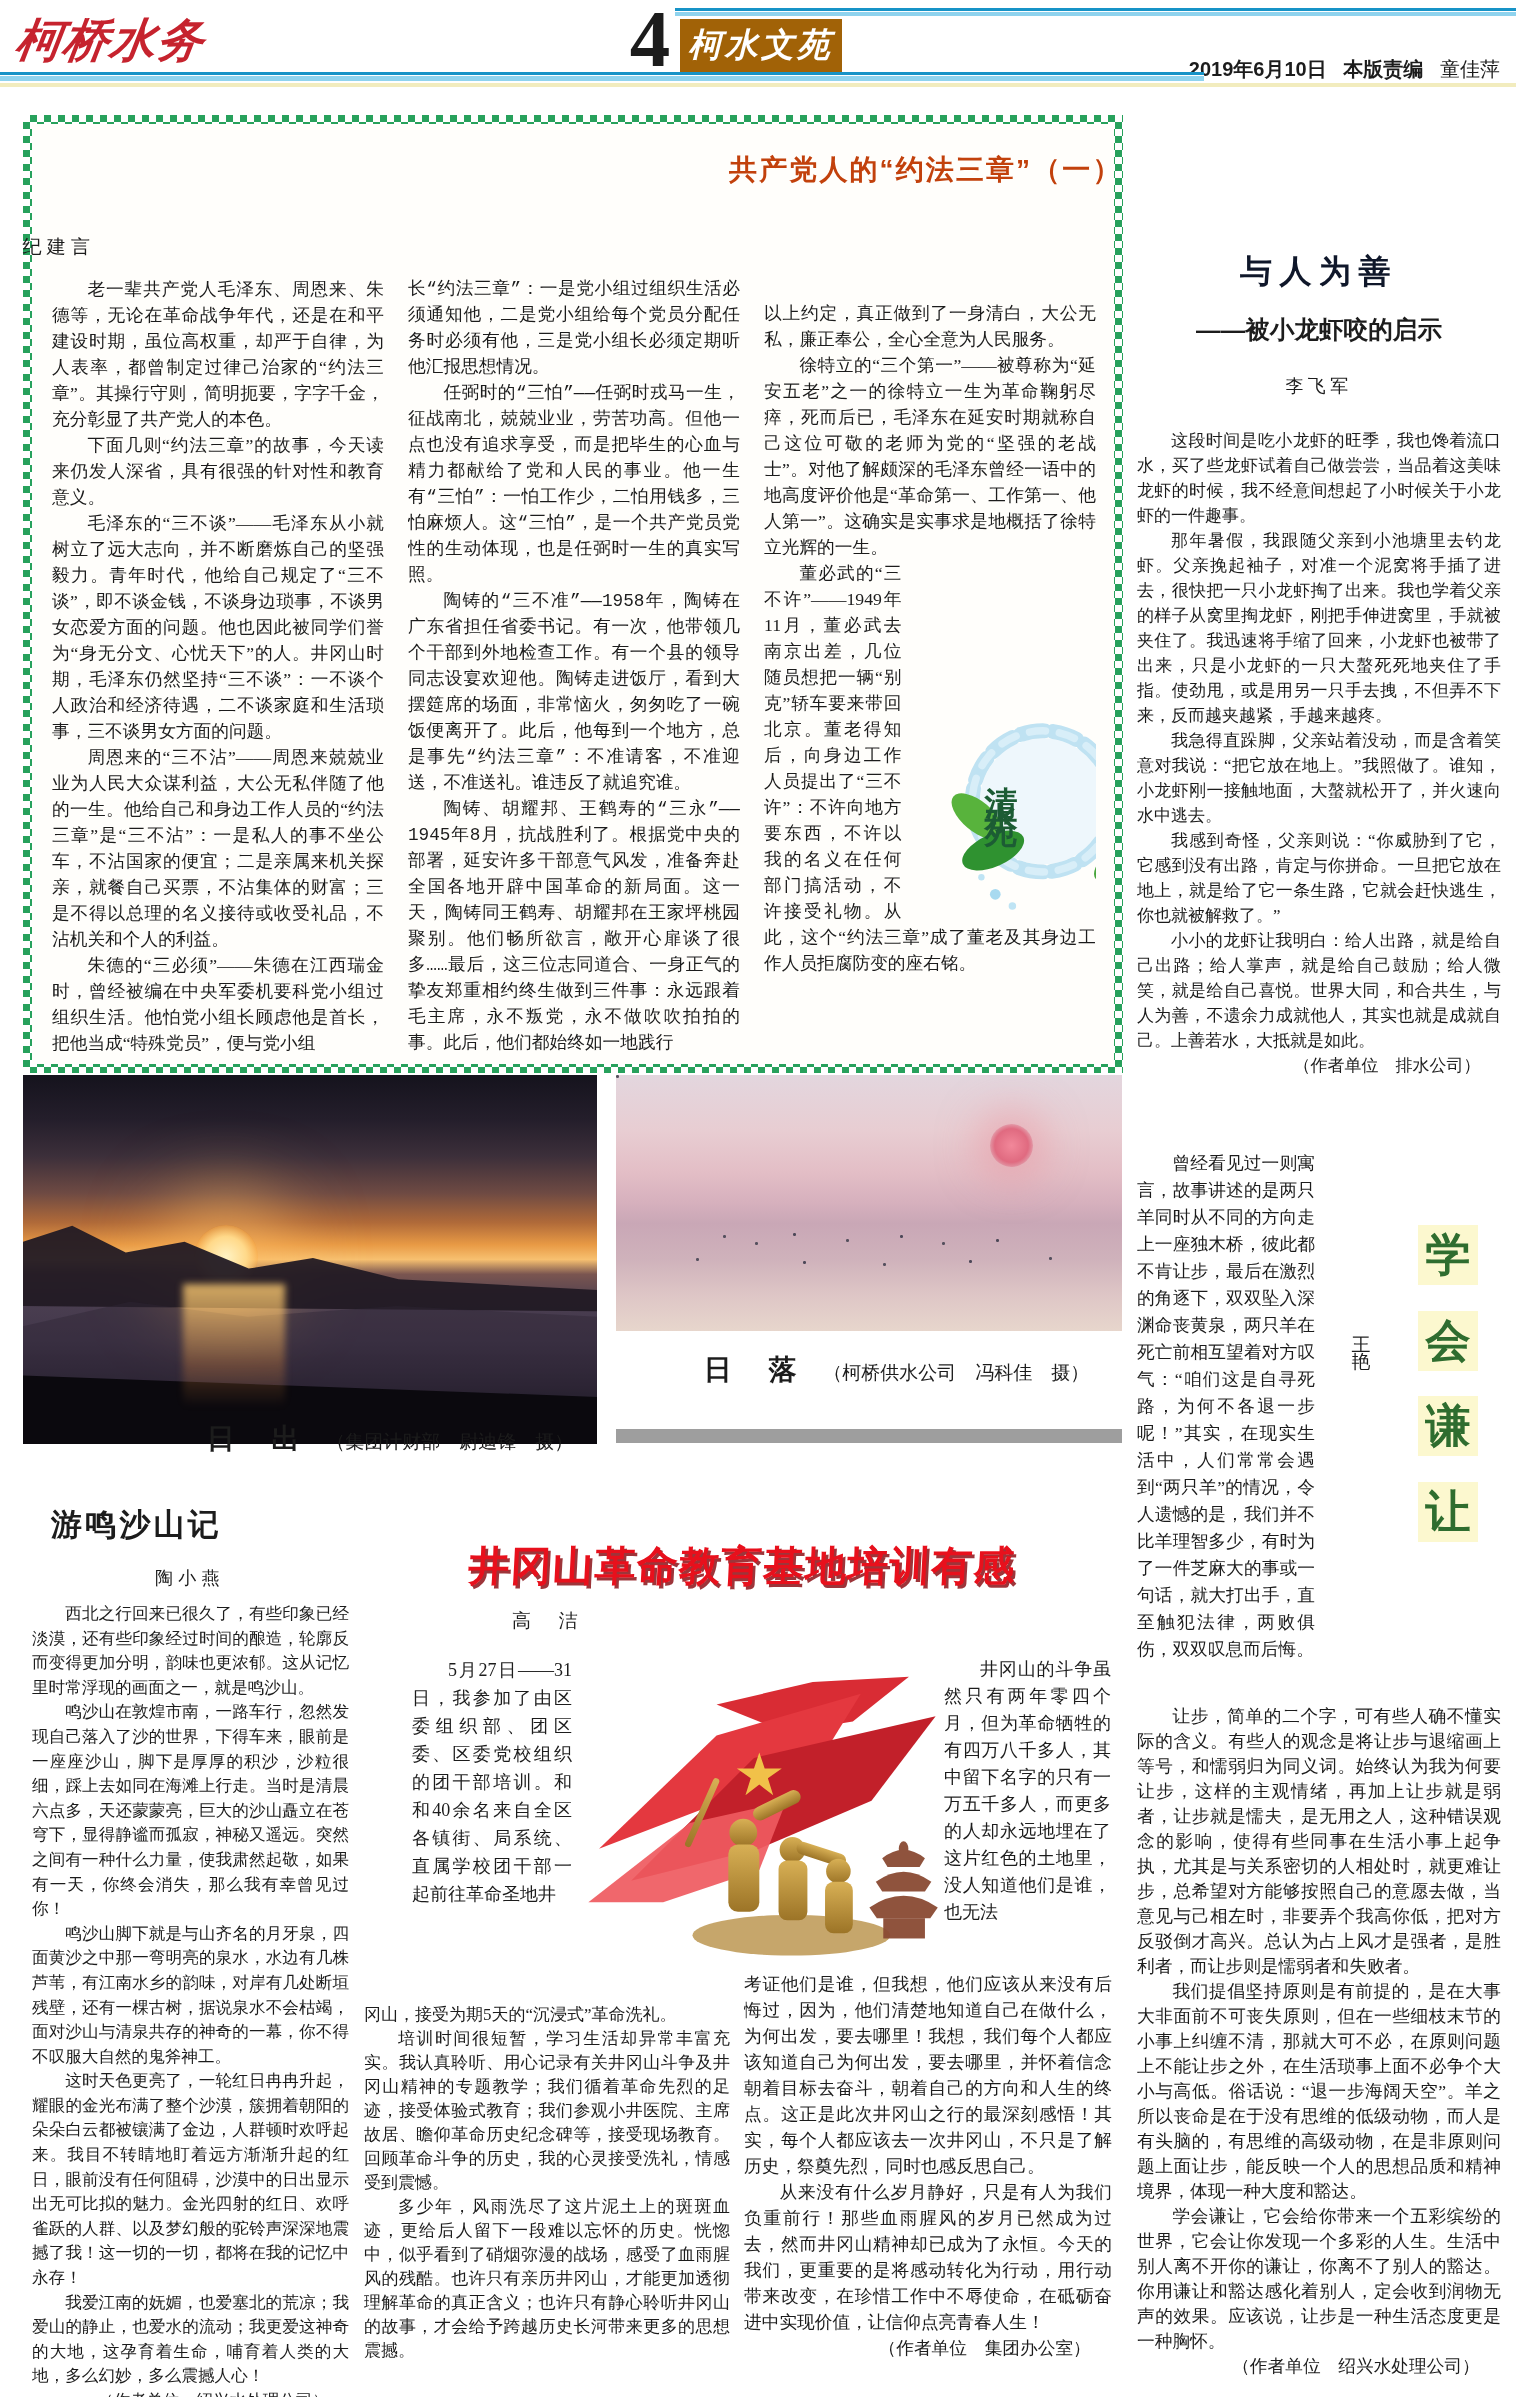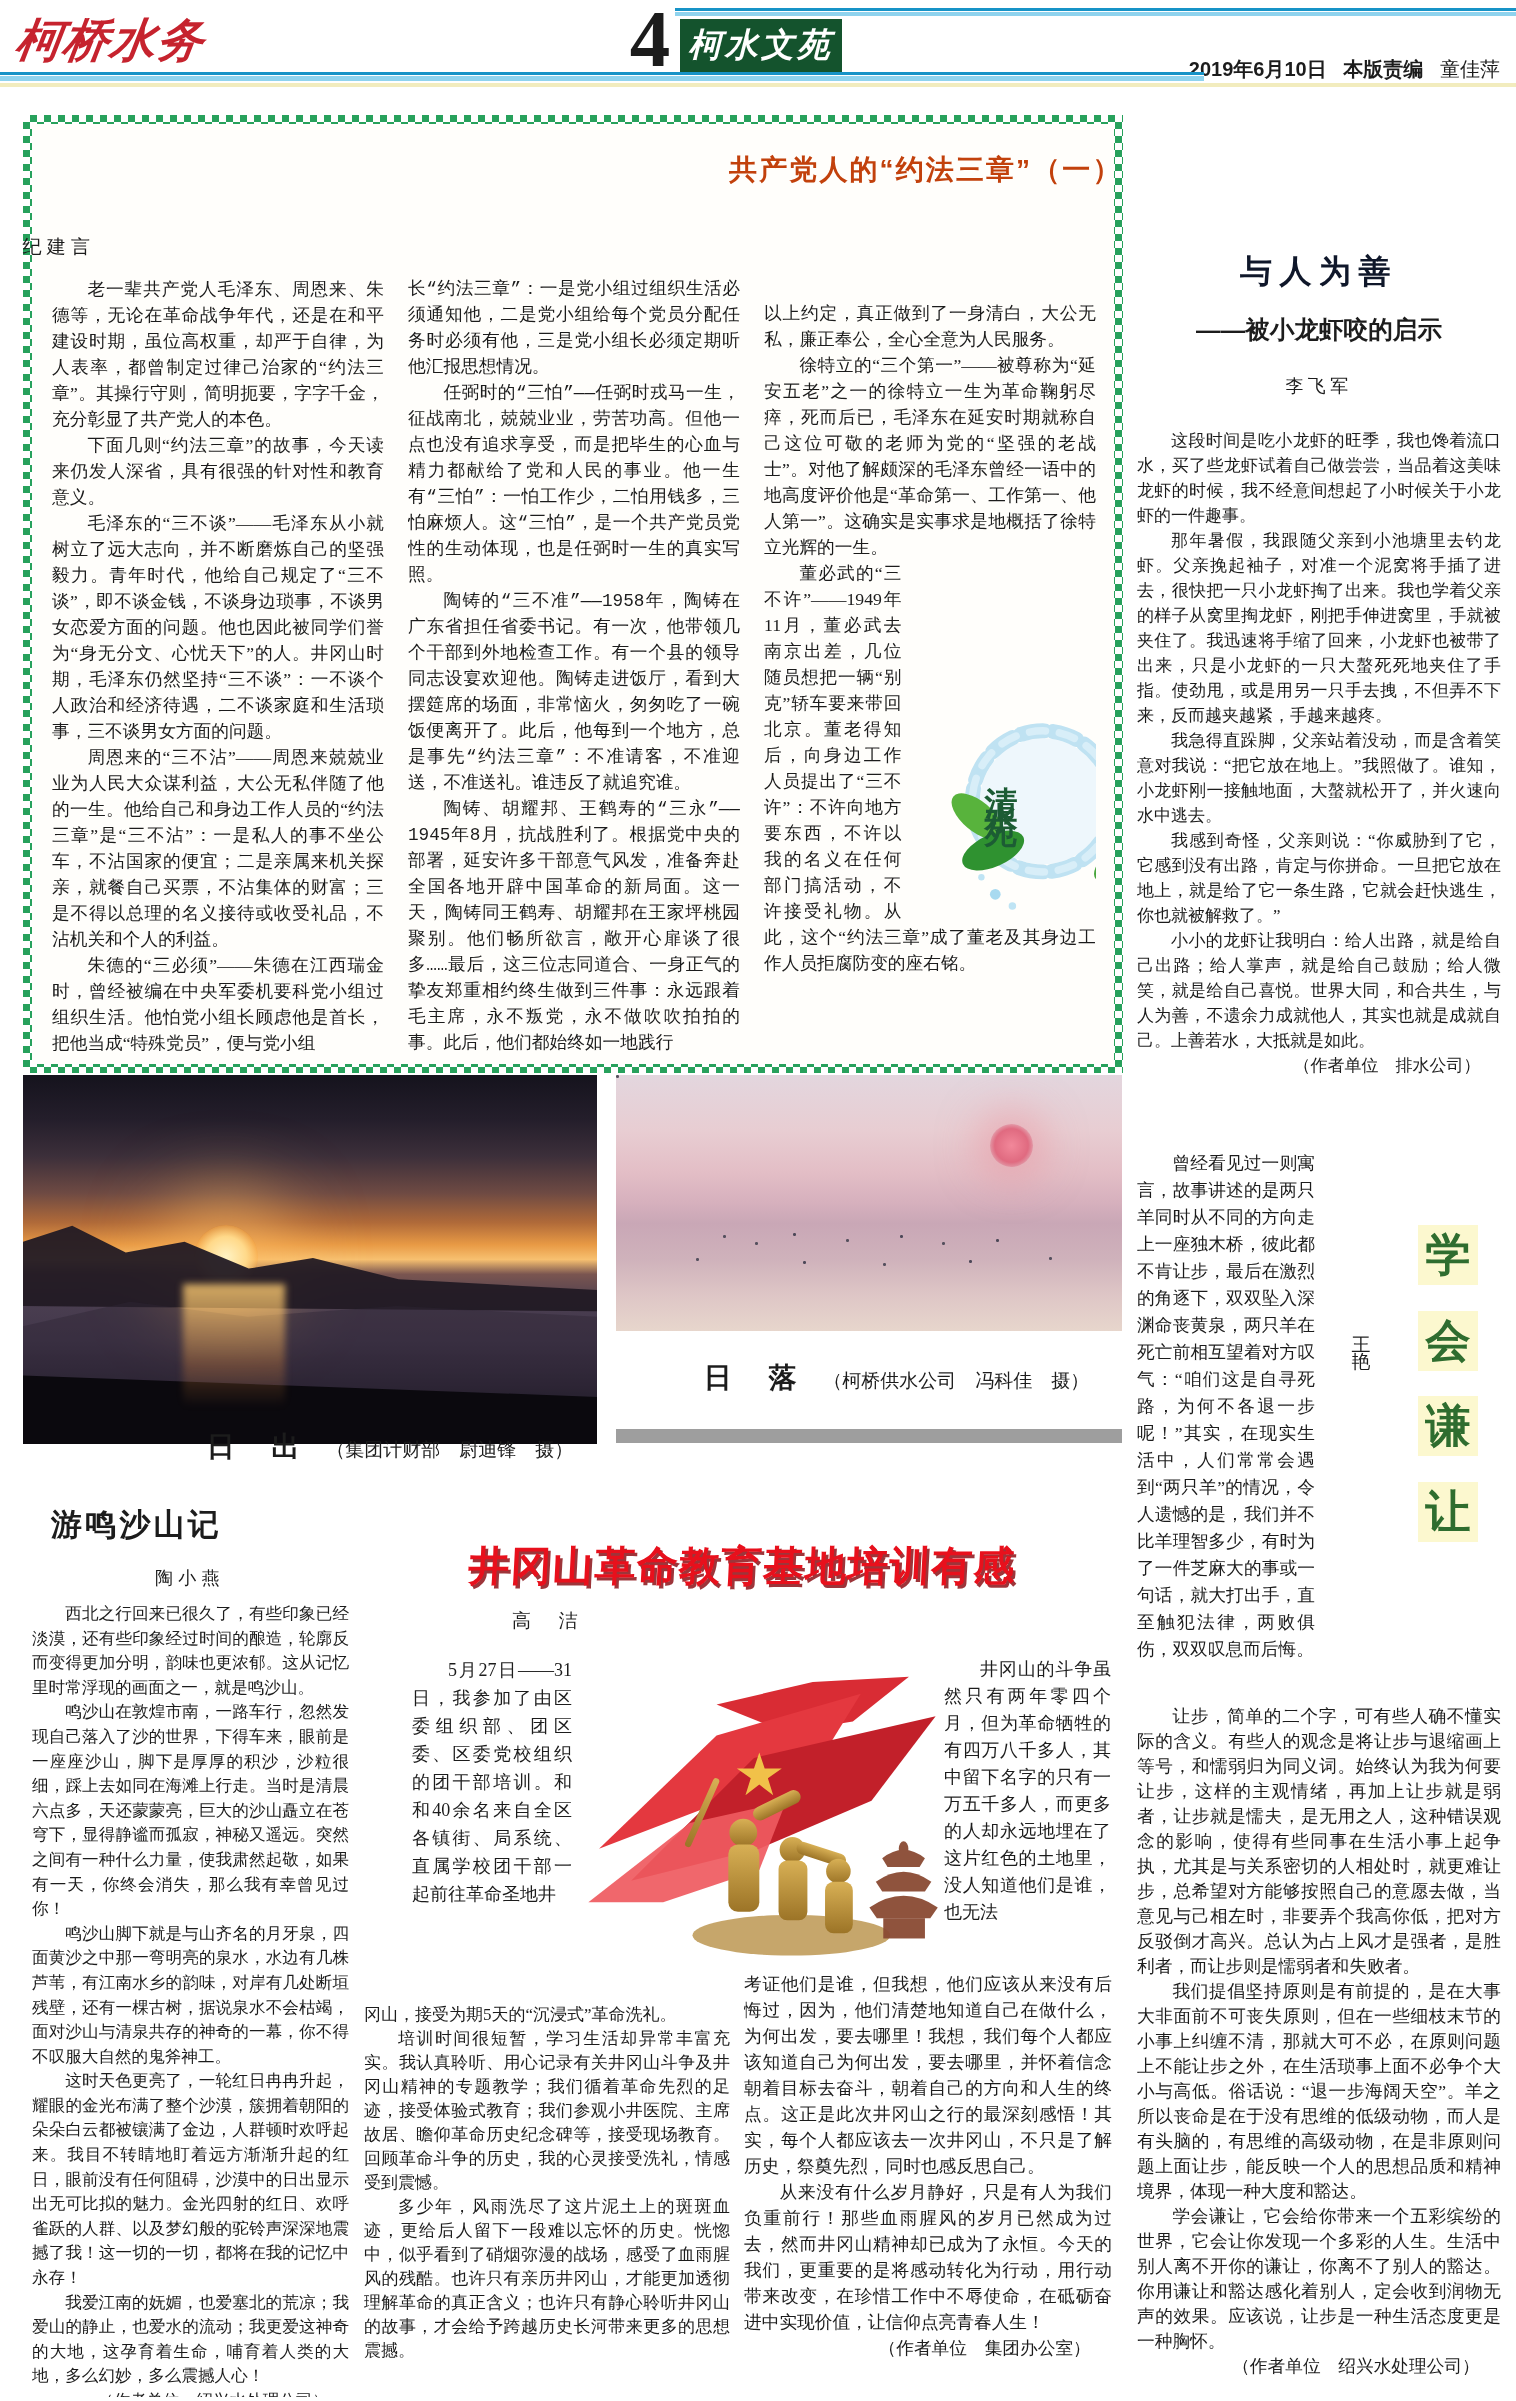--- a/index.html
+++ b/index.html
@@ -11,21 +11,21 @@
   
   .masthead { left:16px; top:9.6px; width:225px; height:62px;
     font-size:46px; font-weight:bold; font-style:italic; color:#c6232e;
     transform:skewX(-8deg); letter-spacing:1.1px; white-space:nowrap; }
   .line-blue { background:linear-gradient(180deg,#1793c7 0 38%, #ffffff 38% 48%, #8fd3ee 48% 100%); }
   .line-top { left:675px; top:7.5px; width:841px; height:8.6px; }
   .line-left { left:0px; top:72px; width:1204px; height:8.6px; }
   .line-yellow { left:0px; top:83px; width:1517px; height:4.3px; background:#f2ecbe; }
   .page-num { left:622px; top:0px; width:56px; height:78px; font-size:81px; line-height:78px;
     font-weight:bold; text-align:center; font-family:"Liberation Serif",serif; }
-  .section-badge { left:680px; top:19px; width:162px; height:53px; background:#14532d; }
+  .section-badge { left:680px; top:19px; width:162px; height:53px; background:#a16207; }
   .section-badge span { display:block; width:100%; height:100%; color:#ffffff; font-weight:bold;
     font-style:italic; font-size:33px; line-height:53px; text-align:center; letter-spacing:3.2px; }
   .edition { left:1016px; top:56px; width:484px; height:29px; text-align:right;
     font-size:20px; font-weight:bold; font-family:"Liberation Sans",sans-serif; }
   .edition .kai { font-weight:normal; font-family:"Liberation Serif",serif; }
 
   
   .green-frame { left:22.5px; top:115px; width:1100px; height:958px;
     background:repeating-conic-gradient(#27a15c 0% 25%, #ffffff 0% 50%);
     background-size:14px 14px; }
@@ -57,21 +57,21 @@
   .photo-sunset { left:616px; top:1075px; width:506px; height:256px; overflow:hidden;
     background:linear-gradient(180deg,#e3d6de 0%,#e8cdd2 22%,#e3bec6 38%,#d6b0bd 50%,
       #c9a7b6 58%,#cfb2bb 72%,#dec6c6 86%,#e7d6cc 100%); }
   .sunset-sun { position:absolute; left:374px; top:49px; width:43px; height:43px; border-radius:50%;
     background:radial-gradient(circle,#f2889a 0%,#e06a80 55%,rgba(220,110,130,.25) 80%,rgba(220,110,130,0) 100%);
     box-shadow:0 0 37px 15px rgba(235,150,160,.5); }
   .birds { position:absolute; left:0; top:0; width:2.7px; height:2.7px; border-radius:50%; background:#55505e;
     box-shadow:107px 160px #55505e,139px 167px #55505e,177px 158px #4d4858,230px 164px #55505e,
       284px 160px #4d4858,326px 167px #55505e,380px 164px #4d4858,80px 183px #55505e,
       187px 186px #4d4858,267px 188px #55505e,353px 185px #4d4858,433px 182px #55505e; }
-  .cap-row { display:flex; align-items:baseline; justify-content:center; gap:22.5px; white-space:nowrap;margin-top:8px; }
+  .cap-row { display:flex; align-items:baseline; justify-content:center; gap:22.5px; white-space:nowrap; }
   .cap-title { font-size:28px; font-weight:bold; font-family:"Liberation Sans",sans-serif; letter-spacing:4.3px; }
   .cap-credit { font-size:19px; }
   .cap-sunrise { left:160px; top:1420px; width:460px; }
   .cap-sunset { left:669px; top:1351px; width:455px; }
   .gray-bar { left:616px; top:1429px; width:506px; height:14px; background:#9e9e9e; }
 
   
   .ms-title { left:51px; top:1504px; font-size:31px; font-weight:bold; letter-spacing:3.2px;
     font-family:"Liberation Sans",sans-serif; }
   .ms-author { left:32px; top:1566px; width:316px; text-align:center; font-size:18px; letter-spacing:5.3px; }

